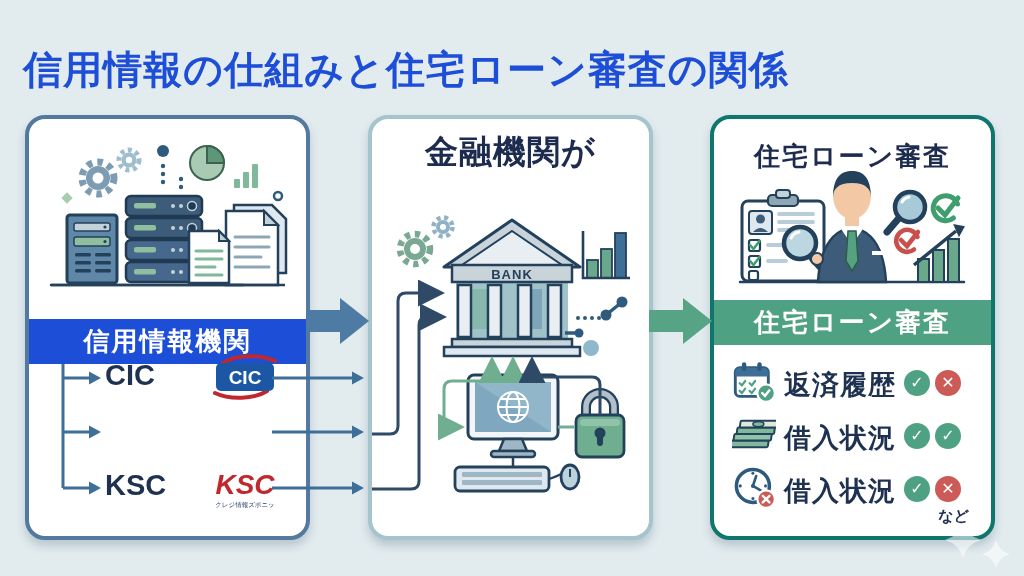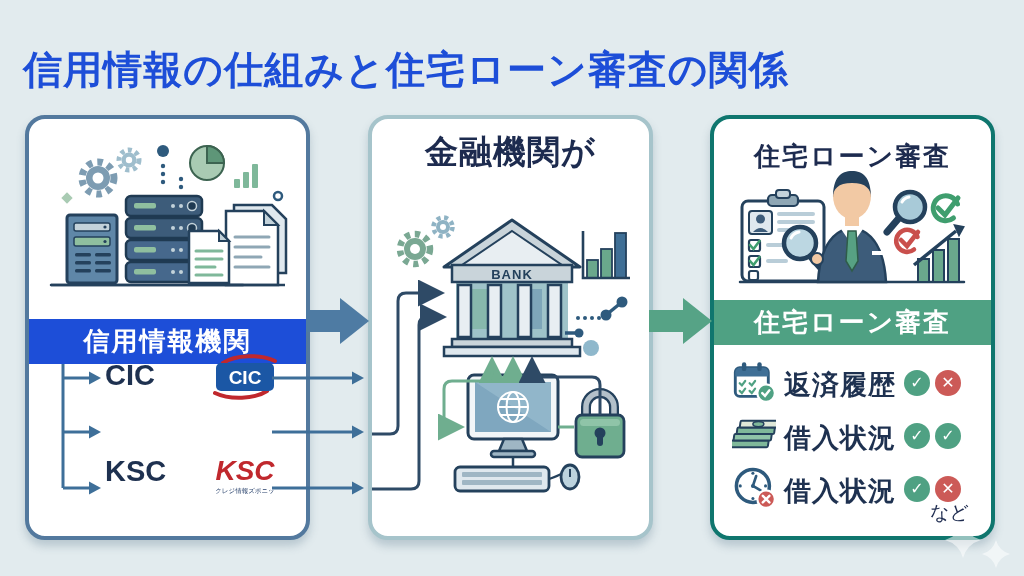--- a/index.html
+++ b/index.html
@@ -62,21 +62,21 @@
   .check-row { position:absolute; left:14px; width:250px; height:46px; }
   .check-label { position:absolute; left:56px; top:8px; font-size:27px; font-weight:bold; color:#1e3150; letter-spacing:1px; }
   .row-icon { position:absolute; left:4px; top:0px; width:44px; height:44px; }
   .status-dot {
     position:absolute; top:11px; width:26px; height:26px; border-radius:50%;
     color:#fff; font-size:16px; font-weight:bold; text-align:center; line-height:26px;
   }
   .dot-a { left:176px; } .dot-b { left:207px; }
   .dot-check { background:#4fa183; }
   .dot-cross { background:#cc5a57; }
-  .etc-label { position:absolute; right:22px; bottom:10px; font-size:19px; font-weight:normal; color:#1d2b4f; }
+  .etc-label { position:absolute; right:22px; bottom:10px; font-size:15px; font-weight:bold; color:#1d2b4f; }
 
   .overlay { position:absolute; left:0; top:0; width:1024px; height:576px; pointer-events:none; }
 </style>
 </head>
 <body>
 
 <div class="page-title">信用情報の仕組みと住宅ローン審査の関係</div>
 
 <div class="panel panel-left">
   <svg class="illu" viewBox="0 0 277 417">
@@ -199,21 +199,21 @@
     <span class="agency-name">CIC</span>
     <span class="agency-logo">
       <svg width="84" height="48" viewBox="0 0 84 48">
         <path d="M20,10 A34,16 0 0 1 72,8" fill="none" stroke="#c0282d" stroke-width="4" stroke-linecap="round"></path>
         <path d="M64,38 A34,16 0 0 1 12,40" fill="none" stroke="#c0282d" stroke-width="4" stroke-linecap="round"></path>
         <rect x="13" y="10" width="58" height="28" rx="5" fill="#1b57a5"></rect>
         <text x="42" y="31" text-anchor="middle" font-size="19" font-weight="bold" fill="#ffffff">CIC</text>
       </svg>
     </span>
   </div>
-  <div class="agency-row" style="top:336px;">
+  <div class="agency-row" style="top:350px;">
     <span class="agency-name">KSC</span>
     <span class="agency-logo" style="top:0px;">
       <span class="logo-ksc">KSC</span>
       <span class="logo-sub">クレジ情報ズボニッ</span>
     </span>
   </div>
 </div>
 
 <div class="panel panel-mid">
   <div class="mid-title">

